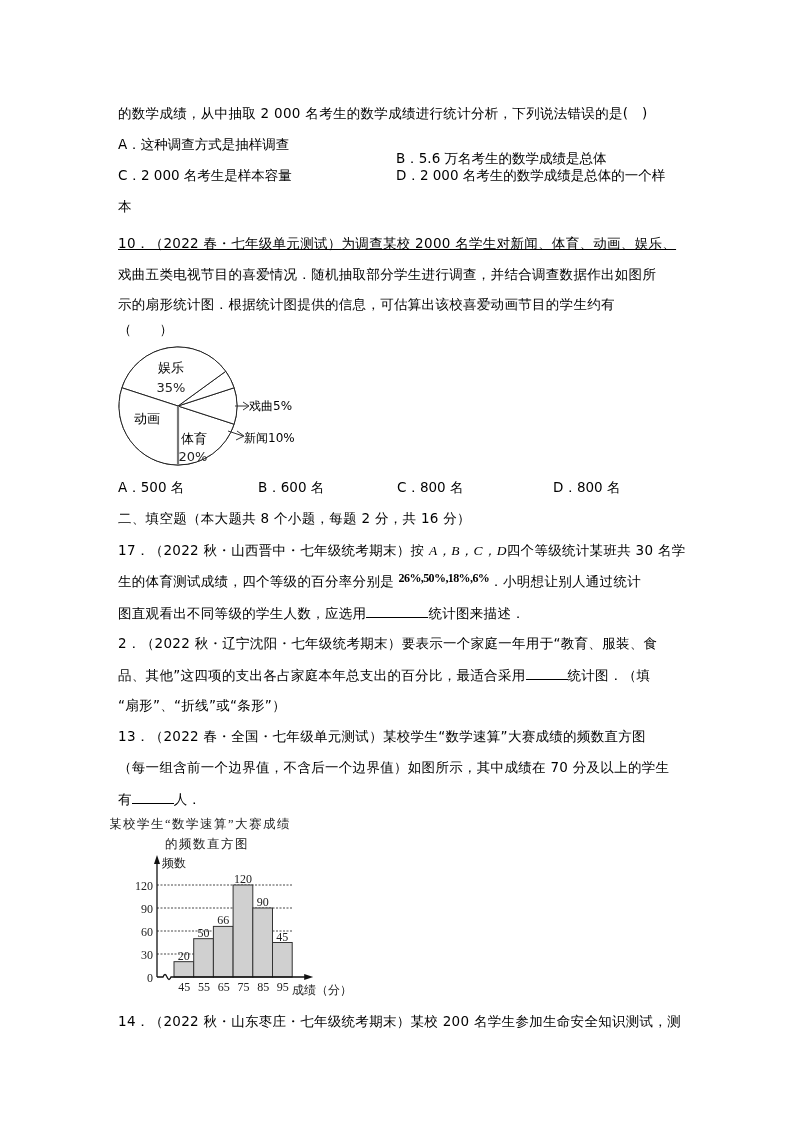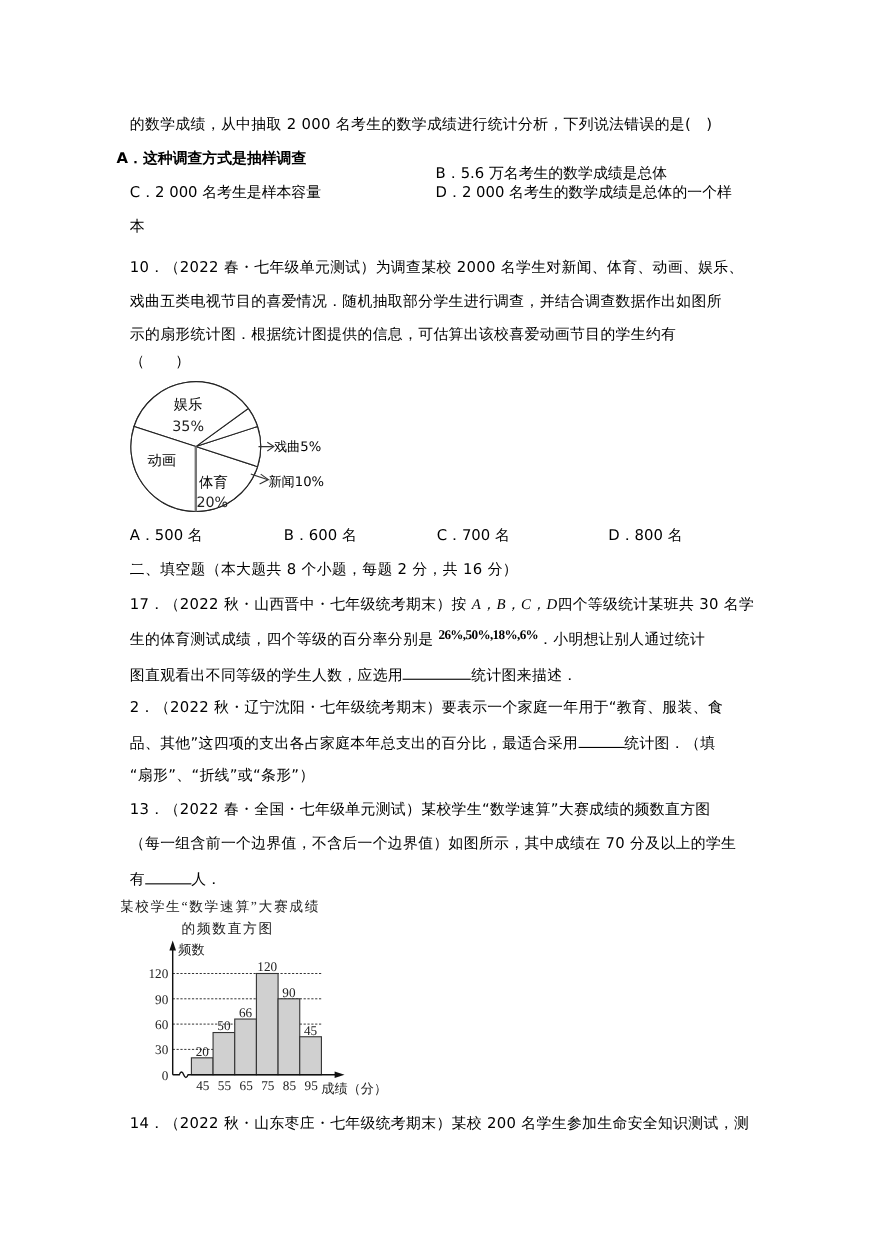--- a/index.html
+++ b/index.html
@@ -10,27 +10,27 @@
   .blank { display: inline-block; border-bottom: 1px solid #000; height: 14px; vertical-align: baseline; }
   .bold-inline { font-family: "Liberation Serif", serif; font-weight: bold; font-size: 12px; letter-spacing: -0.6px; position: relative; top: -4px; }
   .ital { font-style: italic; font-family: "Liberation Serif", serif; }
   svg text { font-family: "DejaVu Sans", sans-serif; }
   #hist text.serif { font-family: "Liberation Serif", serif; }
 </style>
 </head>
 <body>
 
 <div class="line" style="top:104px;">的数学成绩，从中抽取 2 000 名考生的数学成绩进行统计分析，下列说法错误的是(　)</div>
-<div class="opt" style="left:106px; top:135px;font-weight:bold;">A．这种调查方式是抽样调查</div>
+<div class="opt" style="left:118px; top:135px;">A．这种调查方式是抽样调查</div>
 <div class="opt" style="left:396px; top:149px;">B．5.6 万名考生的数学成绩是总体</div>
 <div class="opt" style="left:118px; top:166px;text-align:center;">C．2 000 名考生是样本容量</div>
 <div class="opt" style="left:396px; top:166px;">D．2 000 名考生的数学成绩是总体的一个样</div>
 <div class="opt" style="left:118px; top:197px;">本</div>
 
-<div class="line" style="top:234px;">10．（2022 春・七年级单元测试）为调查某校 2000 名学生对新闻、体育、动画、娱乐、</div>
+<div class="line" style="top:234px;text-decoration:underline;">10．（2022 春・七年级单元测试）为调查某校 2000 名学生对新闻、体育、动画、娱乐、</div>
 <div class="line" style="top:265px;">戏曲五类电视节目的喜爱情况．随机抽取部分学生进行调查，并结合调查数据作出如图所</div>
 <div class="line" style="top:295px;">示的扇形统计图．根据统计图提供的信息，可估算出该校喜爱动画节目的学生约有</div>
 <div class="line" style="top:320px;">（　　）</div>
 
 <svg id="pie" style="position:absolute; left:110px; top:338px;" width="200" height="140">
   <g id="pie-slices">
       <circle cx="68" cy="68" r="59" fill="#fff" stroke="#222" stroke-width="1"></circle>
       <path d="M68,68 L68.00,127.00 A59,59 0 0 0 124.11,86.23 Z" fill="#fff" stroke="#222" stroke-width="1"></path>
       <path d="M68,68 L124.11,86.23 A59,59 0 0 0 124.11,49.77 Z" fill="#fff" stroke="#222" stroke-width="1"></path>
       <path d="M68,68 L124.11,49.77 A59,59 0 0 0 115.73,33.32 Z" fill="#fff" stroke="#222" stroke-width="1"></path>
@@ -50,21 +50,21 @@
   </g>
   <g>
     <line x1="118" y1="93" x2="133" y2="98" stroke="#333" stroke-width="1"></line>
     <polyline points="127,93 134,98 126,102" fill="none" stroke="#333" stroke-width="1"></polyline>
     <text x="134" y="104" font-size="12">新闻10%</text>
   </g>
 </svg>
 
 <div class="opt" style="left:118px; top:478px;">A．500 名</div>
 <div class="opt" style="left:258px; top:478px;">B．600 名</div>
-<div class="opt" style="left:397px; top:478px;">C．700 名</div>
+<div class="opt" style="left:397px; top:478px;">C．800 名</div>
 <div class="opt" style="left:535px; top:478px;margin-left:18px;">D．800 名</div>
 
 <div class="line" style="top:509px;">二、填空题（本大题共 8 个小题，每题 2 分，共 16 分）</div>
 
 <div class="line" style="top:541px;">
   <span>17．（2022 秋・山西晋中・七年级统考期末）按 </span><span class="ital">A，B，C，D</span><span>四个等级统计某班共 30 名学</span>
 </div>
 <div class="line" style="top:572px;">
   <span>生的体育测试成绩，四个等级的百分率分别是 </span><span class="bold-inline">26%,50%,18%,6%</span><span>．小明想让别人通过统计</span>
 </div>

